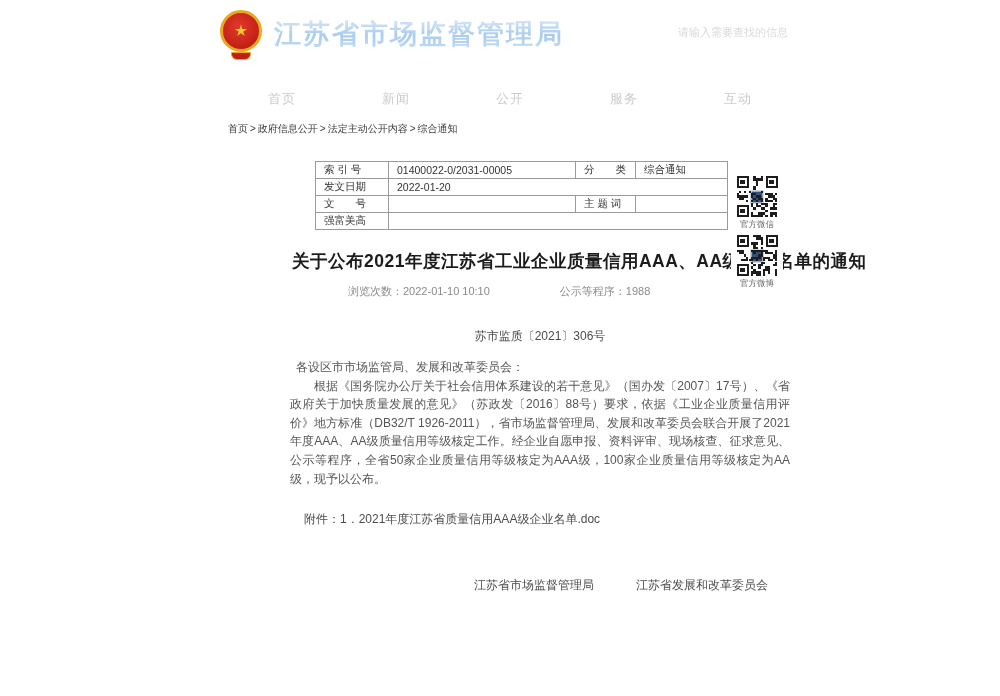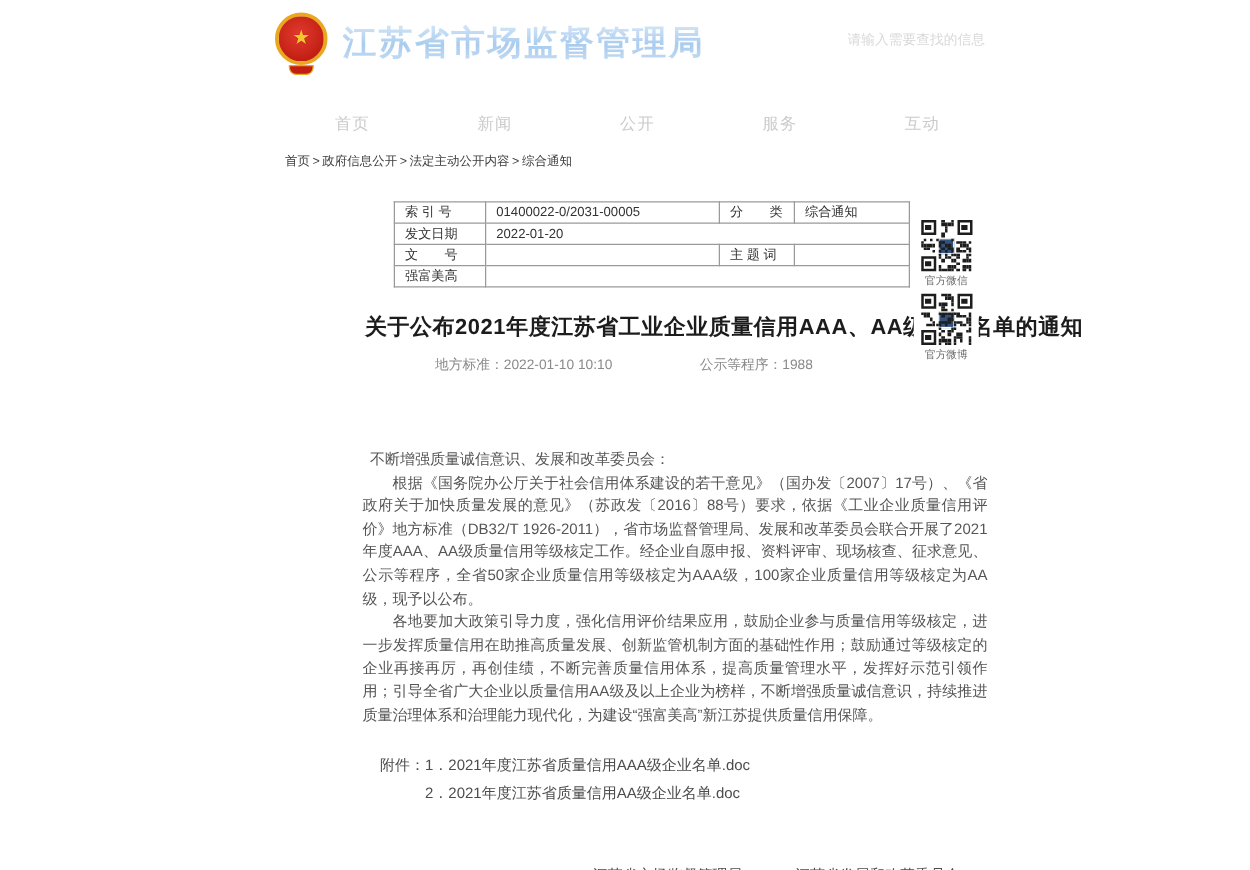--- a/index.html
+++ b/index.html
@@ -321,36 +321,33 @@
         <i style="left:19.3px;top:38.6px;width:2.4px;height:2.4px"></i>
         <i style="left:21.7px;top:38.6px;width:2.4px;height:2.4px"></i>
         <i style="left:26.5px;top:38.6px;width:2.4px;height:2.4px"></i>
         <i style="left:38.6px;top:38.6px;width:2.4px;height:2.4px"></i>
       </div>
     <div class="qr-label">官方微博</div>
   </div>
 
   <h2 class="article-title">关于公布2021年度江苏省工业企业质量信用AAA、AA级企业名单的通知</h2>
   <div class="meta-line">
-    <span><span>地方标准：</span><span>2022-01-10 10:10</span></span>
+    <span><span>浏览次数：</span><span>2022-01-10 10:10</span></span>
     <span><span>公示等程序：</span><span>1988</span></span>
   </div>
+  <div class="doc-number">苏市监质〔2021〕306号</div>
 
   <div class="body-block">
-    <p class="salutation">不断增强质量诚信意识、发展和改革委员会：</p>
+    <p class="salutation">各设区市市场监管局、发展和改革委员会：</p>
     <p class="para">根据《国务院办公厅关于社会信用体系建设的若干意见》（国办发〔2007〕17号）、《省政府关于加快质量发展的意见》（苏政发〔2016〕88号）要求，依据《工业企业质量信用评价》地方标准（DB32/T 1926-2011），省市场监督管理局、发展和改革委员会联合开展了2021年度AAA、AA级质量信用等级核定工作。经企业自愿申报、资料评审、现场核查、征求意见、公示等程序，全省50家企业质量信用等级核定为AAA级，100家企业质量信用等级核定为AA级，现予以公布。</p>
-    <p class="para">各地要加大政策引导力度，强化信用评价结果应用，鼓励企业参与质量信用等级核定，进一步发挥质量信用在助推高质量发展、创新监管机制方面的基础性作用；鼓励通过等级核定的企业再接再厉，再创佳绩，不断完善质量信用体系，提高质量管理水平，发挥好示范引领作用；引导全省广大企业以质量信用AA级及以上企业为榜样，不断增强质量诚信意识，持续推进质量治理体系和治理能力现代化，为建设“强富美高”新江苏提供质量信用保障。</p>
 
     <div class="attachments">
       <div class="att-line">
         <span>附件：</span><a class="att-link">1．2021年度江苏省质量信用AAA级企业名单.doc</a>
       </div>
-      <div class="att-line indent">
-        <a class="att-link">2．2021年度江苏省质量信用AA级企业名单.doc</a>
-      </div>
     </div>
 
     <div class="signers">
       <span>江苏省市场监督管理局</span><span class="gap"></span><span>江苏省发展和改革委员会</span>
     </div>
 
   </div>
 
 </div>
 

